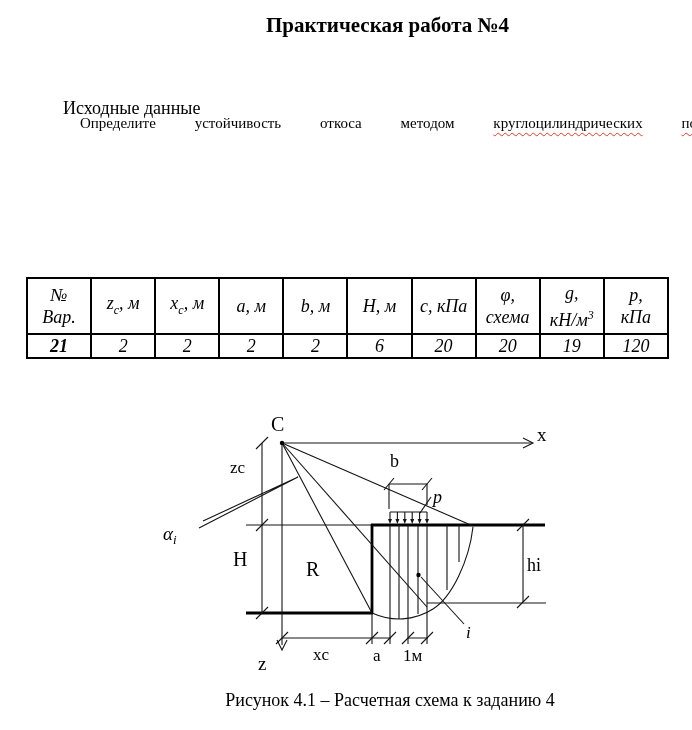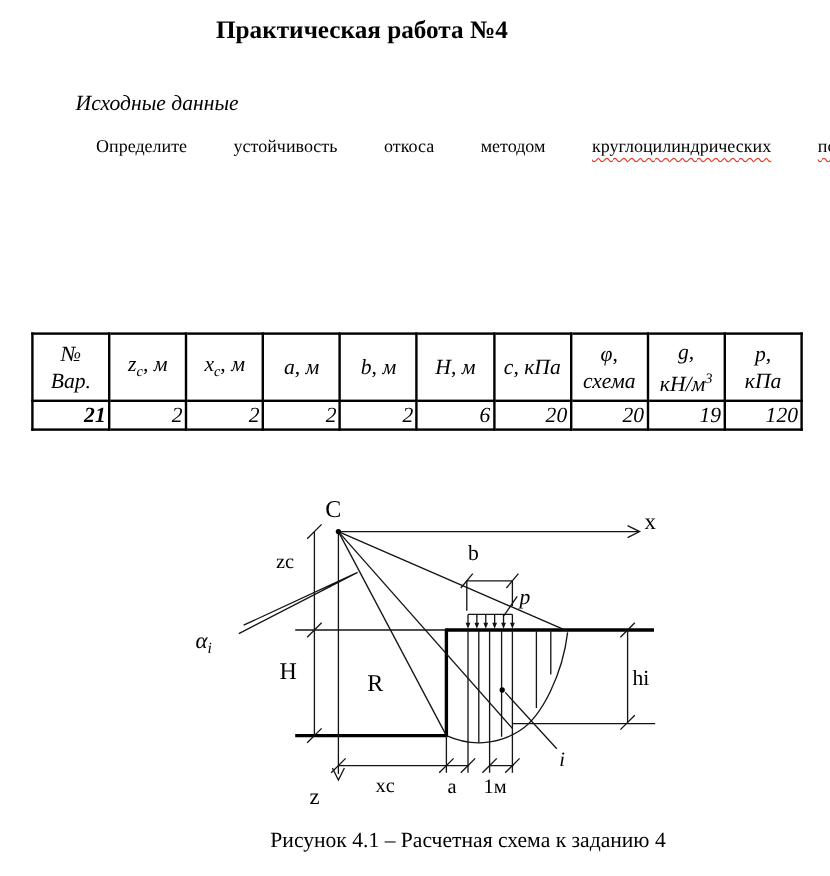--- a/index.html
+++ b/index.html
@@ -1,25 +1,25 @@
 <!DOCTYPE html>
 <html style="--misspell: #e23b2e;"><head>
 <meta charset="utf-8">
 <style>
   html,body { margin:0; padding:0; background:#ffffff; }
   .page {
     position:relative; width:692px; height:730px; background:#fff;
     font-family:"Liberation Serif","DejaVu Serif",serif; color:#000; overflow:hidden;
   }
   .title {
-    position:absolute; left:180px; top:13px; width:415px; 
+    position:absolute; left:180px; top:13px; width:415px; text-align:center;
     font-size:21px; font-weight:bold;
   }
   .subheading {
-    position:absolute; left:63px; top:76px; font-size:18px; font-style:italic;
+    position:absolute; left:63px; top:98px; font-size:18px; 
   }
   .paragraph { position:absolute; left:18px; top:108px; width:668px; font-size:15px;margin-left:16px; }
   .pline { height:31px; line-height:31px; text-align:justify; }
   .pline.just { text-align-last:justify; }
   .pline.ind { text-indent:46px; }
   .misspell {
     text-decoration-line:underline; text-decoration-style:wavy;
     text-decoration-color:var(--misspell,#e23b2e); text-decoration-thickness:1px;
     text-underline-offset:4px; text-decoration-skip-ink:none;
   }
@@ -27,21 +27,21 @@
   .datatable {
     position:absolute; left:26px; top:277px; width:643px;
     border-collapse:collapse; table-layout:fixed;
     font-size:18px; font-style:italic; text-align:center;
   }
   .datatable th, .datatable td {
     border:2px solid #000; font-weight:normal; padding:0 2px; vertical-align:middle;
     line-height:22px; overflow:hidden;
   }
   .datatable thead tr { height:56px; }
-  .datatable tbody tr { height:23px;text-align:right; }
+  .datatable tbody tr { height:23px; }
   .datatable td.first { font-weight:bold; }
   .datatable sub { font-size:12px; }
   .datatable sup { font-size:12px; }
   .figure { position:absolute; left:0; top:400px; }
   .figure text { fill:#000; font-family:"Liberation Serif","DejaVu Serif",serif; }
   .thin  { stroke:#141414; stroke-width:1.1; fill:none; }
   .thick { stroke:#000; stroke-width:2.8; fill:none; }
   .caption {
     position:absolute; left:80px; top:690px; width:620px; text-align:center; font-size:18px;
   }

